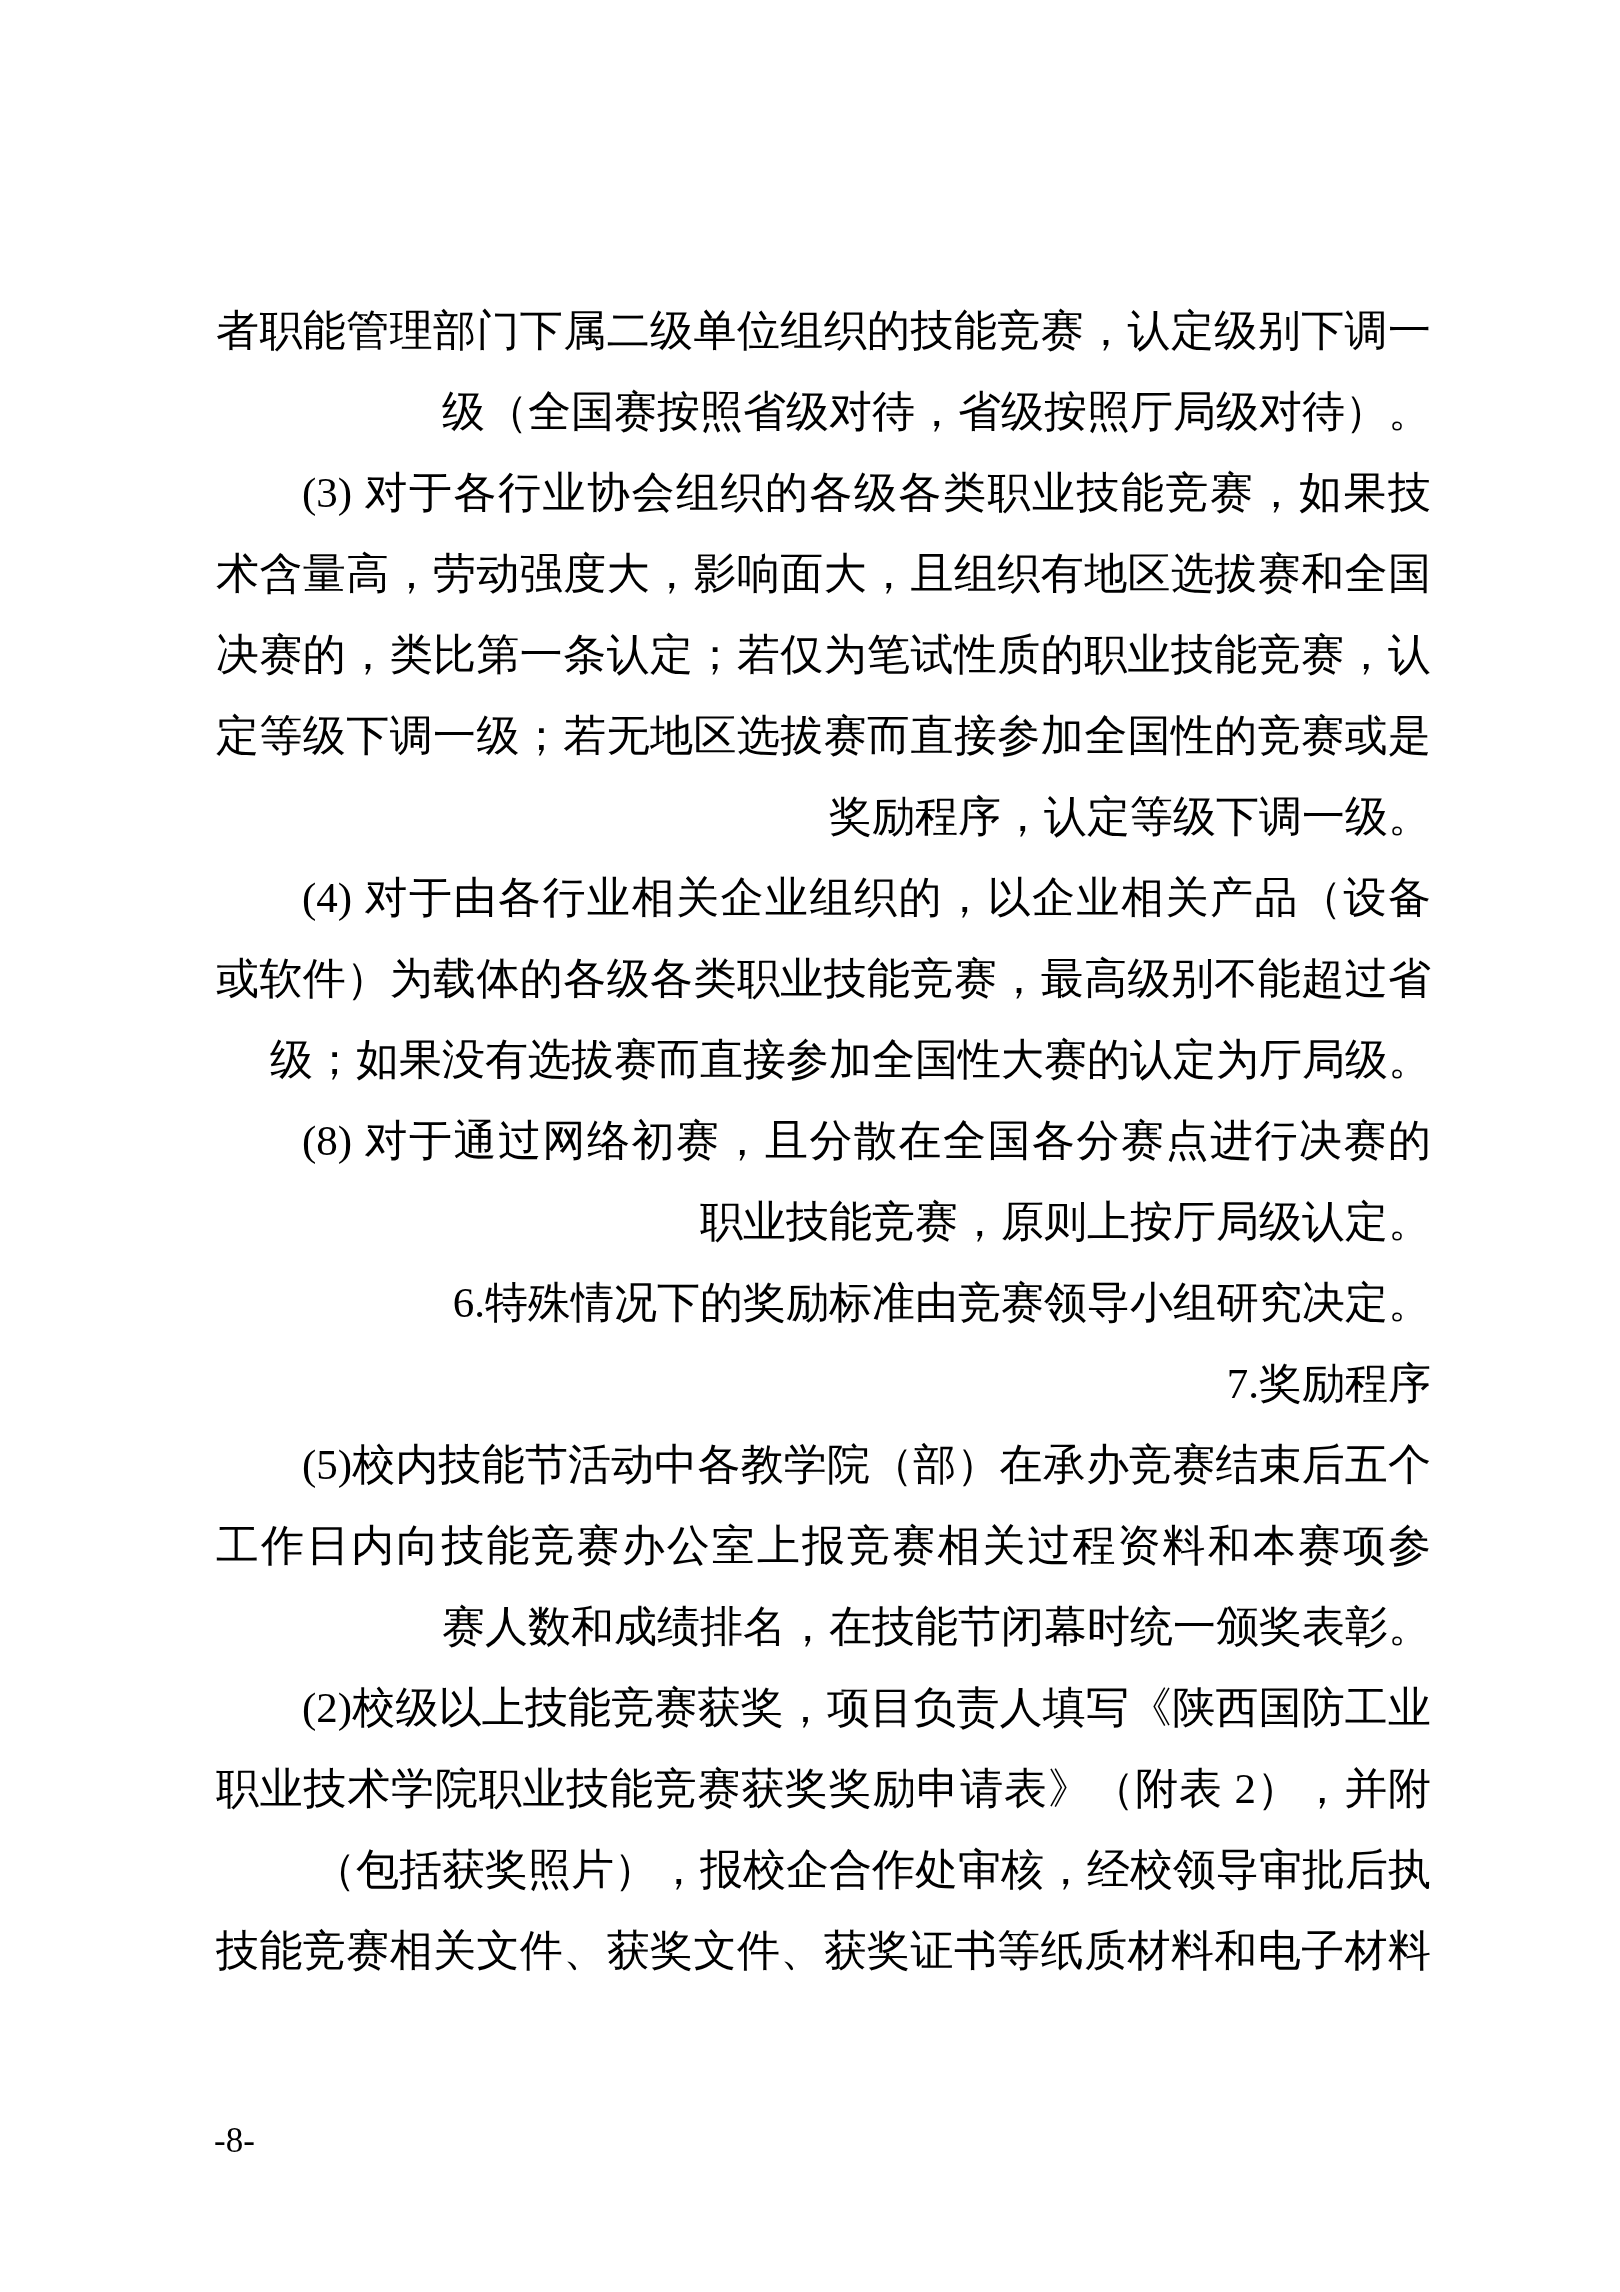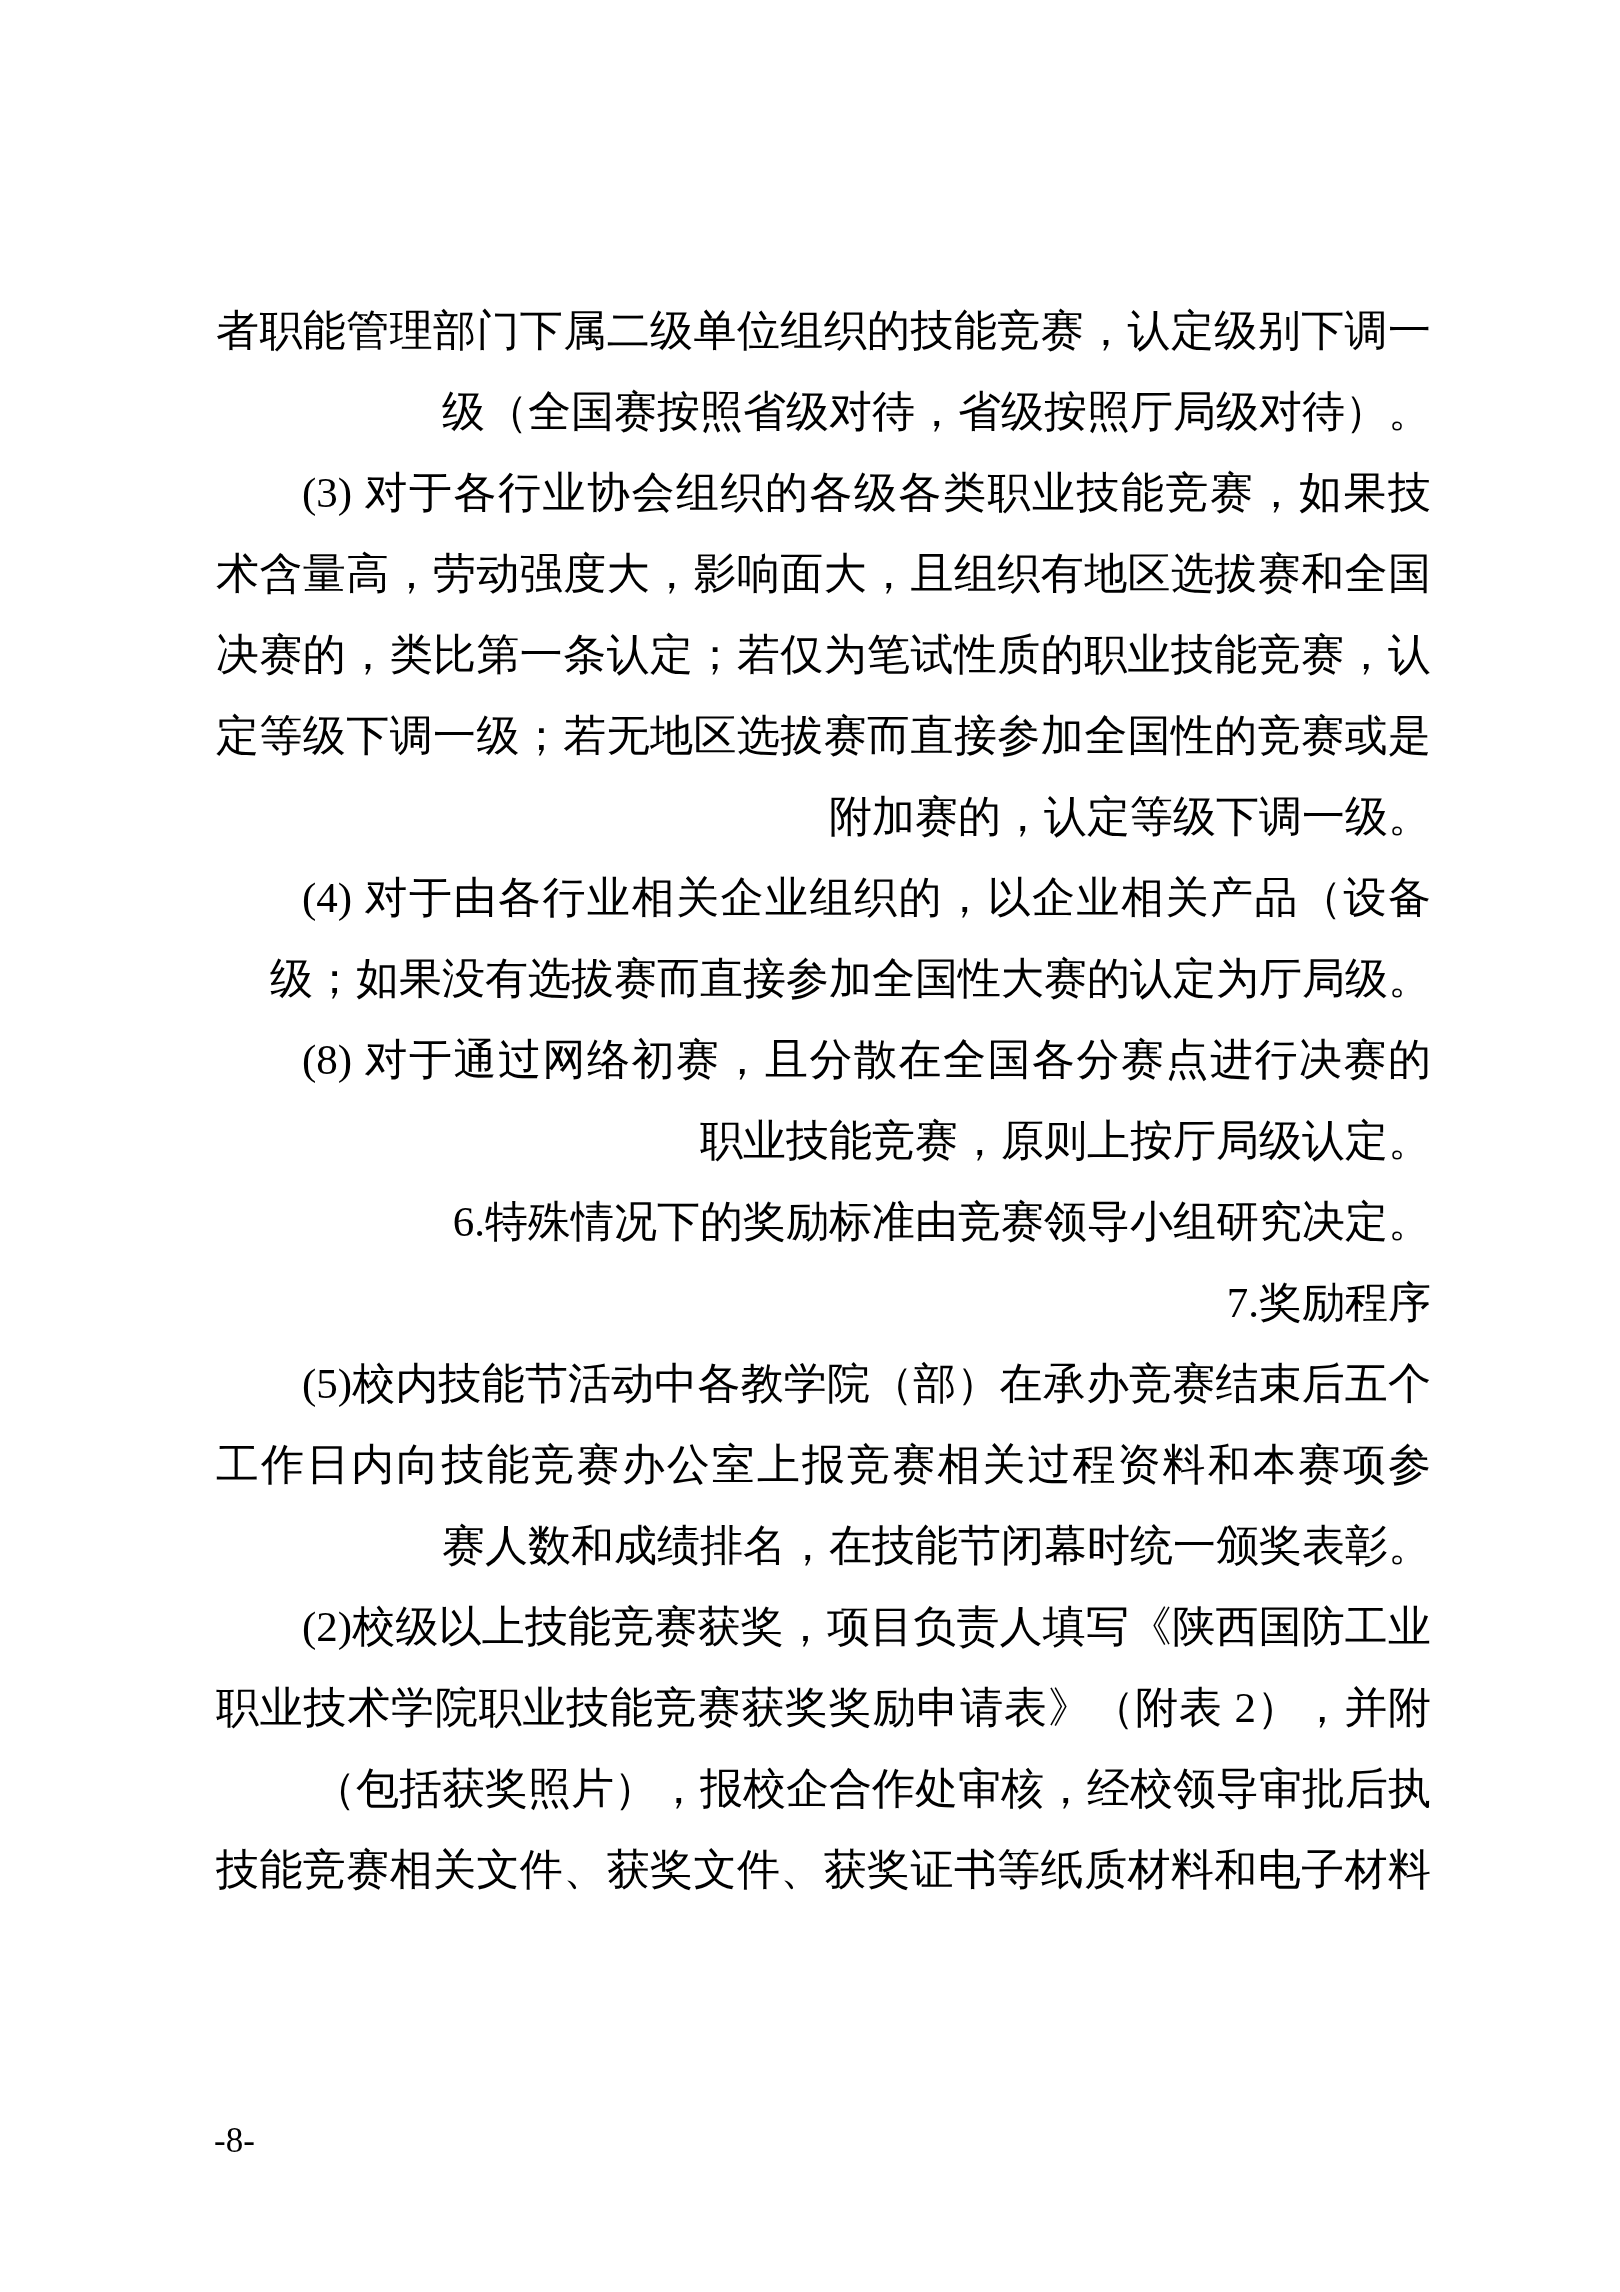--- a/index.html
+++ b/index.html
@@ -53,22 +53,23 @@
 <body>
 
 <div class="page">
   <div class="textblock">
     <div class="line full">者职能管理部门下属二级单位组织的技能竞赛，认定级别下调一</div>
     <div class="line">级（全国赛按照省级对待，省级按照厅局级对待）。</div>
     <div class="line full indent">(3) 对于各行业协会组织的各级各类职业技能竞赛，如果技</div>
     <div class="line full">术含量高，劳动强度大，影响面大，且组织有地区选拔赛和全国</div>
     <div class="line full">决赛的，类比第一条认定；若仅为笔试性质的职业技能竞赛，认</div>
     <div class="line full">定等级下调一级；若无地区选拔赛而直接参加全国性的竞赛或是</div>
-    <div class="line">附加赛的，认定等级下调一级。</div>
+    <div class="line">奖励程序，认定等级下调一级。</div>
     <div class="line full indent">(4) 对于由各行业相关企业组织的，以企业相关产品（设备</div>
+    <div class="line full">或软件）为载体的各级各类职业技能竞赛，最高级别不能超过省</div>
     <div class="line">级；如果没有选拔赛而直接参加全国性大赛的认定为厅局级。</div>
     <div class="line full indent">(8) 对于通过网络初赛，且分散在全国各分赛点进行决赛的</div>
     <div class="line">职业技能竞赛，原则上按厅局级认定。</div>
     <div class="line indent">6.特殊情况下的奖励标准由竞赛领导小组研究决定。</div>
     <div class="line indent">7.奖励程序</div>
     <div class="line full indent">(5)校内技能节活动中各教学院（部）在承办竞赛结束后五个</div>
     <div class="line full">工作日内向技能竞赛办公室上报竞赛相关过程资料和本赛项参</div>
     <div class="line">赛人数和成绩排名，在技能节闭幕时统一颁奖表彰。</div>
     <div class="line full indent">(2)校级以上技能竞赛获奖，项目负责人填写《陕西国防工业</div>
     <div class="line full">职业技术学院职业技能竞赛获奖奖励申请表》（附表 2），并附</div>

